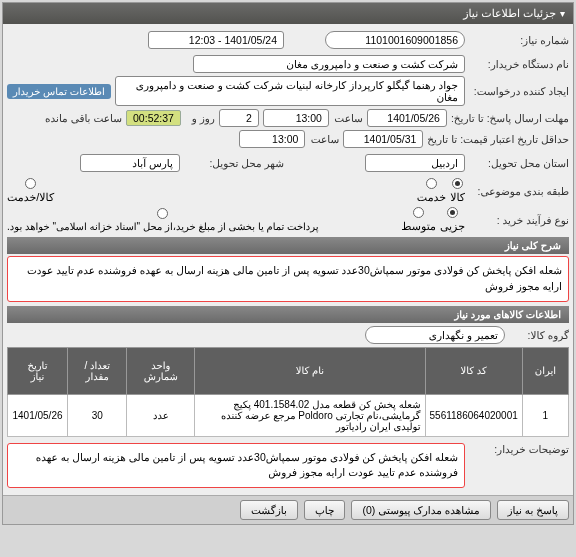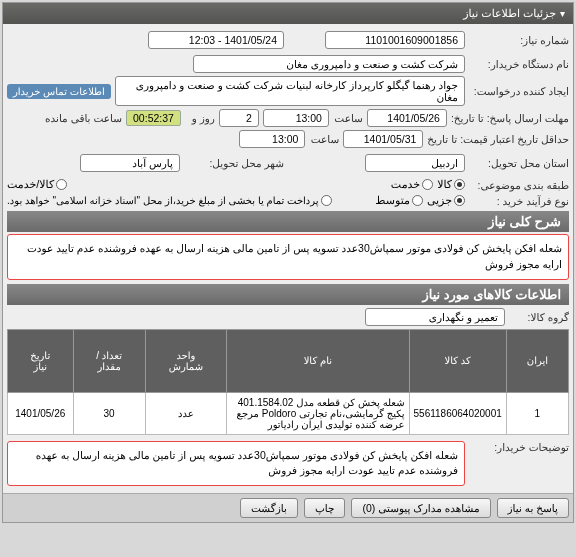--- a/index.html
+++ b/index.html
@@ -50,42 +50,43 @@
   padding: 2px 6px;
   font-size: 10.5px;
   min-height: 18px;
   display: inline-flex;
   align-items: center;
 }
 .w70 { width: 66px; }
 .w80 { width: 80px; }
 .w100 { width: 100px; }
 .w120 { width: 136px; }
-.w140 { width: 140px; }
+.w140 { width: 140px; border-radius: 9px; }
 .w280 { width: 272px; }
 .section-title {
   background: linear-gradient(to bottom, #888, #6a6a6a);
   color: #fff;
   padding: 3px 8px;
-  font-size: 13px;
+  font-size: 10px;
   font-weight: bold;
   margin: 4px 0 2px 0;
 }
 .contact-link {
   background: #5a8ab5;
   color: #fff;
   padding: 2px 6px;
   border-radius: 3px;
   font-size: 10px;
   cursor: pointer;
 }
 .radio-group {
   display: inline-flex;
   align-items: center;
   gap: 2px;
+  flex-direction: column;
 }
 .radio-dot {
   width: 11px;
   height: 11px;
   border: 1px solid #666;
   border-radius: 50%;
   background: #fff;
   display: inline-block;
 }
 .radio-dot.on::after {
@@ -107,21 +108,21 @@
 }
 table.data {
   width: 100%;
   border-collapse: collapse;
   background: #fff;
   font-size: 10px;
 }
 table.data th {
   background: #5f5f5f;
   color: #fff;
-  padding: 20px;
+  padding: 12px;
   border: 1px solid #999;
   font-weight: normal;
 }
 table.data td {
   padding: 4px;
   border: 1px solid #bbb;
   text-align: center;
 }
 .btn-row {
   background: #d0d0d0;

